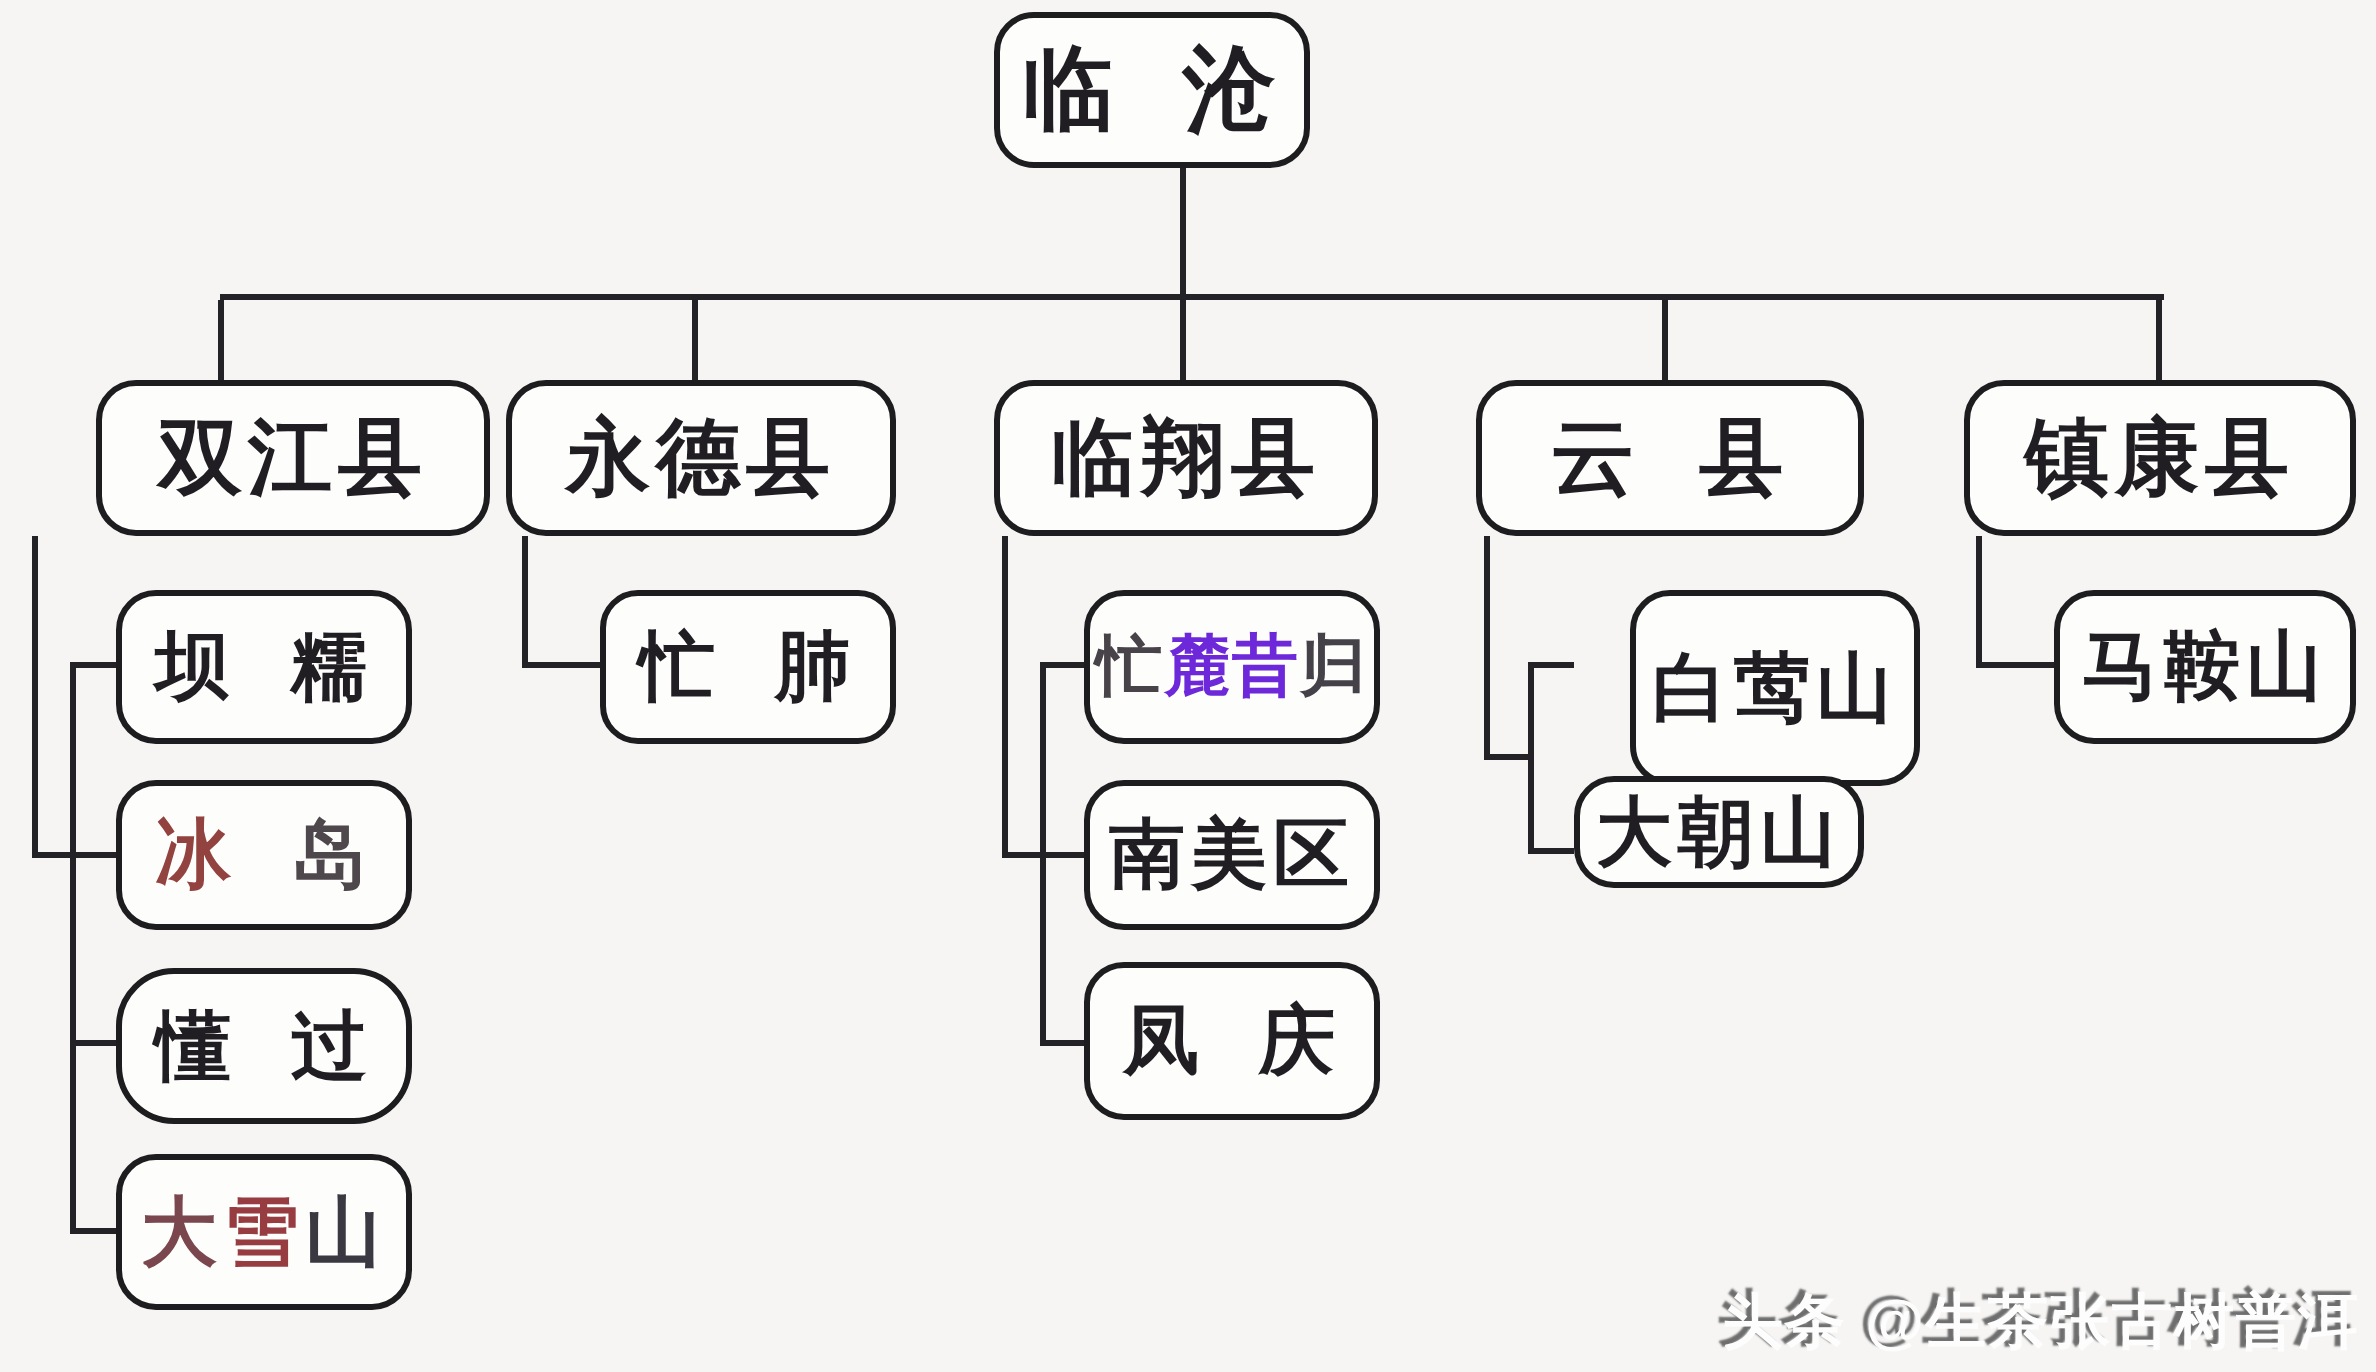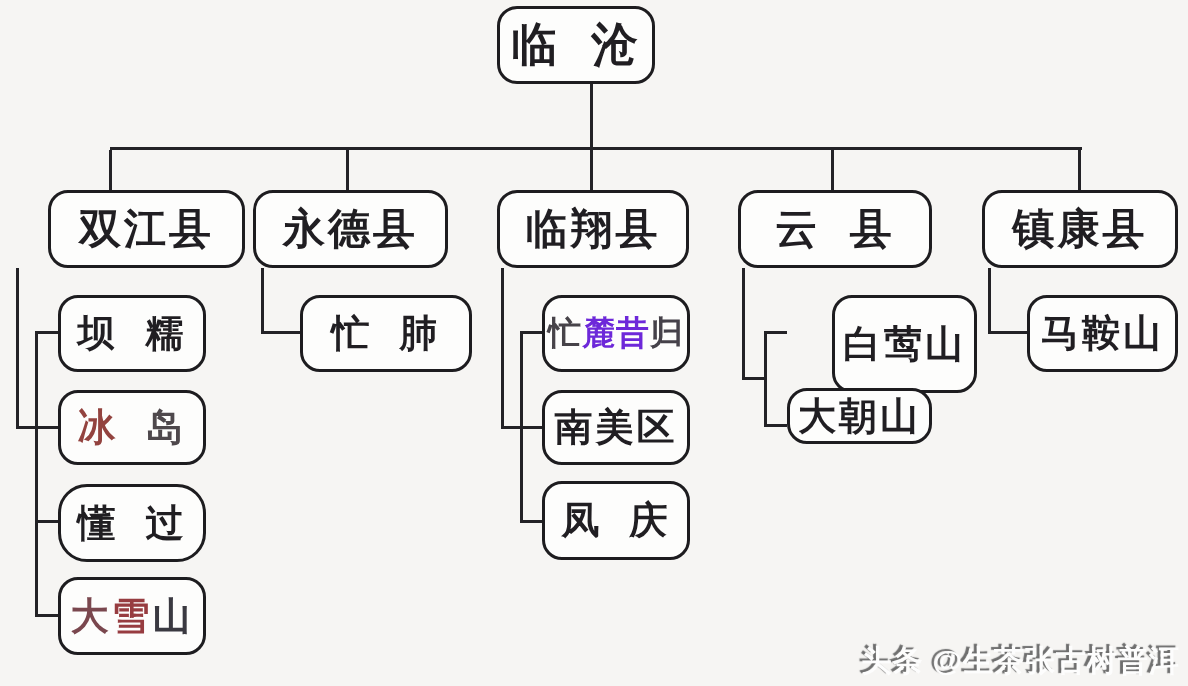--- a/index.html
+++ b/index.html
@@ -96,28 +96,28 @@
 
   <div class="node leaf" style="left:58px;top:295px;width:148px;height:77px;">坝  糯</div>
   <div class="node leaf" style="left:58px;top:390px;width:148px;height:75px;">
     <span style="color: rgb(147, 67, 63);">冰  </span><span style="color: rgb(78, 72, 76);">岛</span>
   </div>
   <div class="node leaf" style="left:58px;top:484px;width:148px;height:78px;border-radius:29px;">懂  过</div>
   <div class="node leaf" style="left:58px;top:577px;width:148px;height:78px;">
     <span style="color: rgb(122, 71, 78);">大</span><span style="color: rgb(151, 60, 64);">雪</span><span style="color: rgb(58, 57, 65);">山</span>
   </div>
 
-  <div class="node leaf" style="left:300px;top:295px;width:172px;height:77px;">忙  肺</div>
+  <div class="node leaf" style="left:300px;top:295px;width:148px;height:77px;border-radius:19px;">忙  肺</div>
 
   <div class="node leaf small" style="left:542px;top:295px;width:148px;height:77px;">
     <span style="color: rgb(71, 67, 73);">忙</span><span style="color: #6d28d9;">麓昔</span><span style="color: rgb(69, 65, 73);">归</span>
   </div>
   <div class="node leaf" style="left:542px;top:390px;width:148px;height:75px;">南美区</div>
   <div class="node leaf" style="left:542px;top:481px;width:148px;height:79px;">凤  庆</div>
 
-  <div class="node leaf" style="left:832px;top:295px;width:145px;height:98px;">白莺山</div>
+  <div class="node leaf" style="left:815px;top:295px;width:145px;height:98px;">白莺山</div>
   <div class="node leaf" style="left:787px;top:388px;width:145px;height:56px;text-align:right;">大朝山</div>
 
   <div class="node leaf" style="left:1027px;top:295px;width:151px;height:77px;">马鞍山</div>
 
   <div class="watermark">头条 @生茶张古树普洱</div>
 
 </div>
 
 </body></html>

